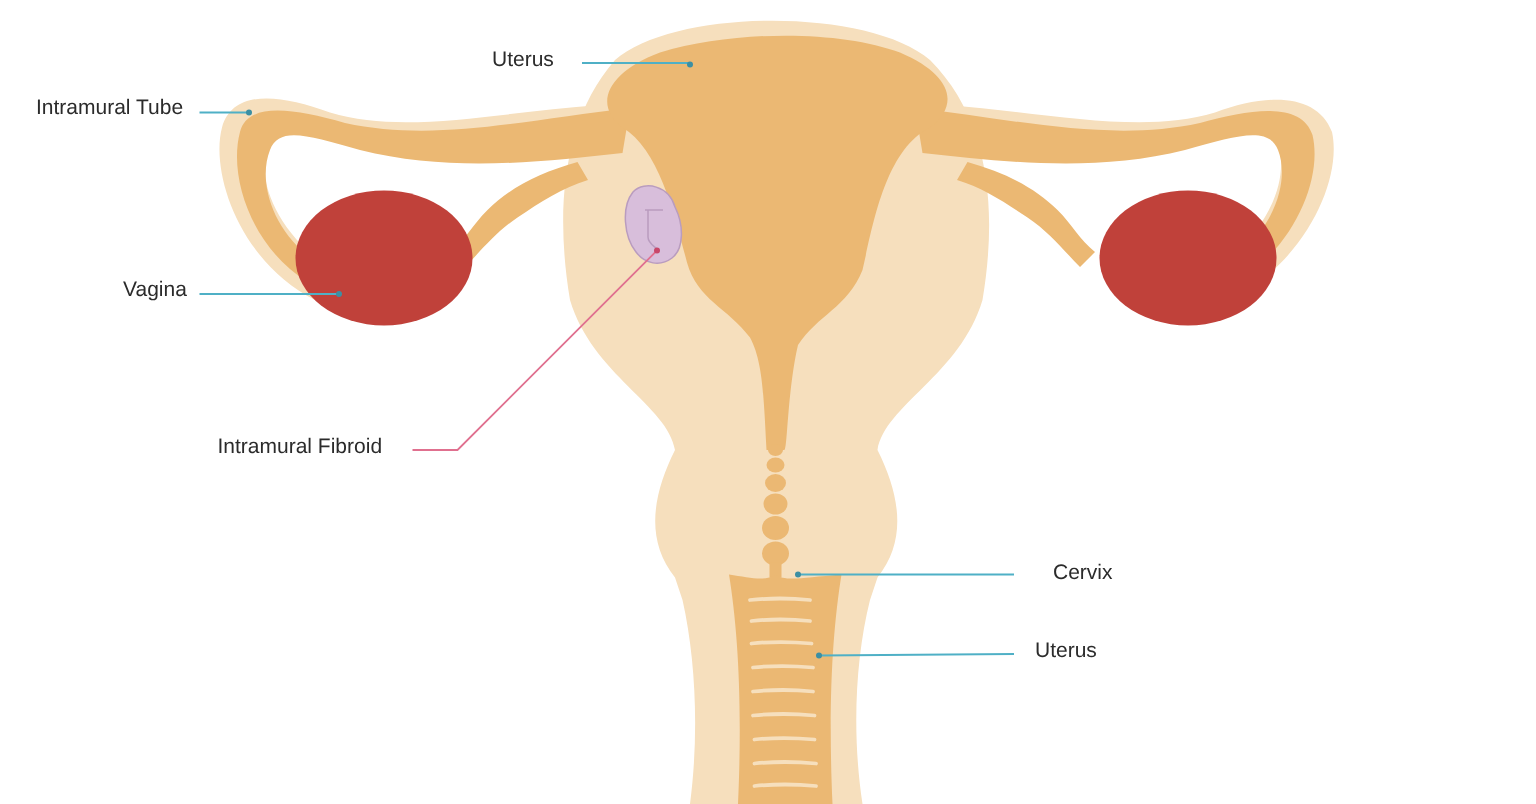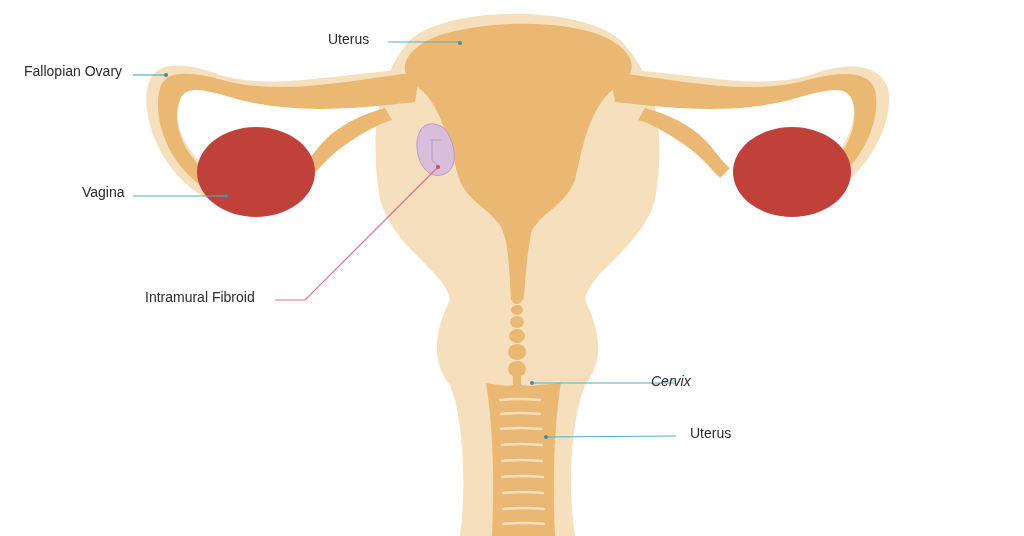--- a/index.html
+++ b/index.html
@@ -72,17 +72,17 @@
     <polyline points="275,300 305,300 438,167" stroke="#e0708f"></polyline>
     <circle cx="438" cy="167" r="2" fill="#c8476a" stroke="none"></circle>
     <line x1="532" y1="383" x2="676" y2="383" stroke="#4fb0c6"></line>
     <circle cx="532" cy="383" r="2" fill="#3c8fa3" stroke="none"></circle>
     <line x1="546" y1="437" x2="676" y2="436" stroke="#4fb0c6"></line>
     <circle cx="546" cy="437" r="2" fill="#3c8fa3" stroke="none"></circle>
   </g>
 </svg>
 
 <span class="label" style="left:328px; top:31px;">Uterus</span>
-<span class="label" style="left:24px; top:63px;">Fallopian Ovary</span>
+<span class="label" style="left:24px; top:63px;">Intramural Tube</span>
 <span class="label" style="left:82px; top:184px;">Vagina</span>
 <span class="label" style="left:145px; top:289px;text-align:center;">Intramural Fibroid</span>
-<span class="label" style="left:651px; top:373px;font-style:italic;">Cervix</span>
+<span class="label" style="left:702px; top:373px;">Cervix</span>
 <span class="label" style="left:690px; top:425px;">Uterus</span>
 
 </body></html>

